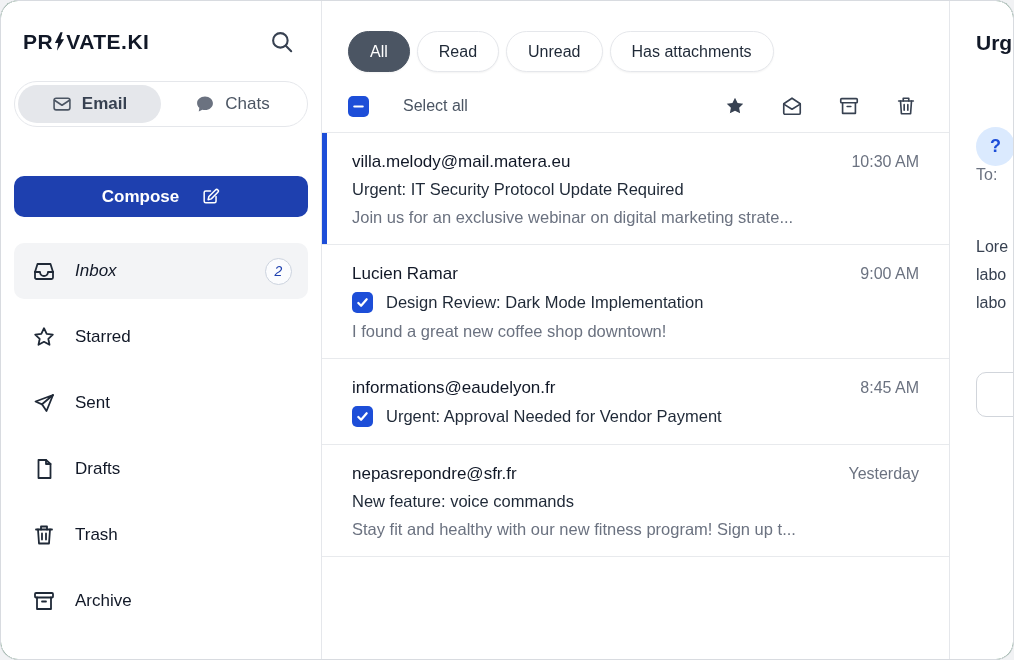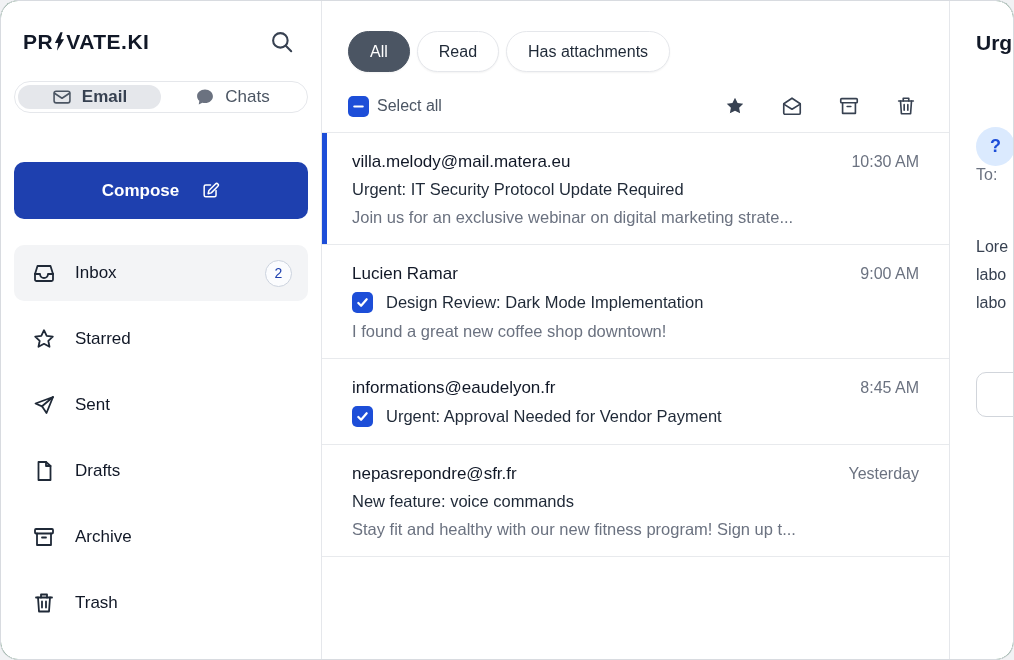--- a/index.html
+++ b/index.html
@@ -18,58 +18,58 @@
     display:flex;
     overflow:hidden;
   }
   
   .sidebar { width:321px; flex:0 0 321px; border-right:1px solid #e5e7eb; background:#fff; }
   .side-header { display:flex; align-items:center; justify-content:space-between; padding:26px 24px 0 22px; }
   .brand { display:flex; align-items:center; font-weight:800; font-size:21px; letter-spacing:.5px; color:#111827; }
   .brand svg { margin:0 1px 2px 1px; }
   .icon-btn { background:none; border:none; cursor:pointer; display:flex; align-items:center; padding:2px; }
   .toggle {
-    margin:24px 13px 0; height:32px; border:1px solid #e5e7eb; border-radius:9999px;
+    margin:24px 13px 0; height:46px; border:1px solid #e5e7eb; border-radius:9999px;
     display:flex; align-items:stretch; padding:3px; background:#fff;
   }
   .seg {
     flex:1; display:flex; align-items:center; justify-content:center; gap:10px;
     border:none; background:transparent; border-radius:9999px; cursor:pointer;
     font-family:inherit; font-size:17px; color:#4b5563;
   }
   .seg.active { background:#e5e7eb; color:#374151; font-weight:700; }
   .compose {
     display:flex; align-items:center; justify-content:center; gap:22px;
-    margin:49px 13px 26px; height:57px; width:calc(100% - 26px);
+    margin:49px 13px 26px; height:41px; width:calc(100% - 26px);
     background:#1e40af; border:none; border-radius:10px; cursor:pointer;
     color:#ffffff; font-family:inherit; font-size:17px; font-weight:700;
   }
   .nav { margin:0 13px; }
   .nav-item {
     display:flex; align-items:center; gap:19px;
     height:56px; margin-bottom:10px; padding:0 16px 0 18px;
     border-radius:10px; cursor:pointer; background:transparent;
   }
-  .nav-item.active { background:#f3f4f6; }
+  .nav-item.active { background:#f3f4f6;font-style:italic; }
   .nav-item .lbl { font-size:17px; color:#111827; }
   .badge {
     margin-left:auto; width:27px; height:27px; border-radius:50%;
     border:1px solid #ccd3de; background:#fbfcfe; color:#1e40af;
     display:flex; align-items:center; justify-content:center; font-size:14px;
   }
   
   .list { width:628px; flex:0 0 628px; border-right:1px solid #e5e7eb; display:flex; flex-direction:column; background:#fff; }
   .filters { padding:30px 26px 0; display:flex; gap:7px; }
   .chip {
     height:41px; padding:0 21px; border-radius:9999px; border:1px solid #e5e7eb;
     background:#fff; color:#1f2937; font-family:inherit; font-size:16px; cursor:pointer;
     display:flex; align-items:center; box-shadow:0 1px 2px rgba(0,0,0,.05);
   }
   .chip.active { background:#4b5563; border-color:#4b5563; color:#fff; }
-  .selectbar { padding:21px 30px 13px 26px; display:flex; align-items:center; gap:0; }
+  .selectbar { padding:21px 30px 13px 26px; display:flex; align-items:center; gap:26px; }
   .selectbar .label { font-size:16px; color:#4b5563; margin-left:8px; }
   .actions { margin-left:auto; display:flex; align-items:center; gap:31px; }
   .actions .icon-btn { color:#374151; }
   .checkbox {
     width:21px; height:21px; border-radius:5px; background:#1d4ed8; border:none; cursor:pointer;
     display:flex; align-items:center; justify-content:center; flex:0 0 21px; color:#fff; padding:0;
   }
   .emails { border-top:1px solid #e8eaed; }
   .email {
     padding:19px 30px 17px; border-bottom:1px solid #e8eaed; cursor:pointer; background:#fff;
@@ -169,42 +169,43 @@
       </div>
       <div class="nav-item">
         <svg width="24" height="24" viewBox="0 0 24 24" fill="none" stroke="#1f2937" stroke-width="1.8" stroke-linecap="round" stroke-linejoin="round">
             <path d="M6.5 3 h7.5 L18.5 7 V21 H6.5 Z"></path>
             <path d="M14 3 v4 h4.5"></path>
           </svg>
         <span class="lbl">Drafts</span>
       </div>
       <div class="nav-item">
         <svg width="24" height="24" viewBox="0 0 24 24" fill="none" stroke="#1f2937" stroke-width="1.8" stroke-linecap="round" stroke-linejoin="round">
-            <rect x="3" y="4" width="18" height="4.5" rx="1"></rect>
-            <path d="M5 8.5 V20 h14 V8.5"></path>
-            <path d="M10 12.5 h4"></path>
-          </svg>
-        <span class="lbl">Archive</span>
-      </div>
-      <div class="nav-item">
-        <svg width="24" height="24" viewBox="0 0 24 24" fill="none" stroke="#1f2937" stroke-width="1.8" stroke-linecap="round" stroke-linejoin="round">
             <path d="M4 6.5 h16"></path>
             <path d="M9 6.5 V3.5 h6 v3"></path>
             <path d="M6 6.5 l1 14 h10 l1-14"></path>
             <path d="M10 10.5 v6 M14 10.5 v6"></path>
           </svg>
         <span class="lbl">Trash</span>
       </div>
+      <div class="nav-item">
+        <svg width="24" height="24" viewBox="0 0 24 24" fill="none" stroke="#1f2937" stroke-width="1.8" stroke-linecap="round" stroke-linejoin="round">
+            <rect x="3" y="4" width="18" height="4.5" rx="1"></rect>
+            <path d="M5 8.5 V20 h14 V8.5"></path>
+            <path d="M10 12.5 h4"></path>
+          </svg>
+        <span class="lbl">Archive</span>
+      </div>
     </nav>
   </aside>
 
   <section class="list">
     <div class="filters">
       <button class="chip active">All</button>
       <button class="chip">Read</button>
+      <button class="chip">Unread</button>
       <button class="chip">Has attachments</button>
     </div>
 
     <div class="selectbar">
       <button class="checkbox">
         <svg width="13" height="13" viewBox="0 0 14 14" fill="none" stroke="#ffffff" stroke-width="2.4" stroke-linecap="round">
             <path d="M2.5 7 h9"></path>
           </svg>
       </button>
       <span class="label">Select all</span>

